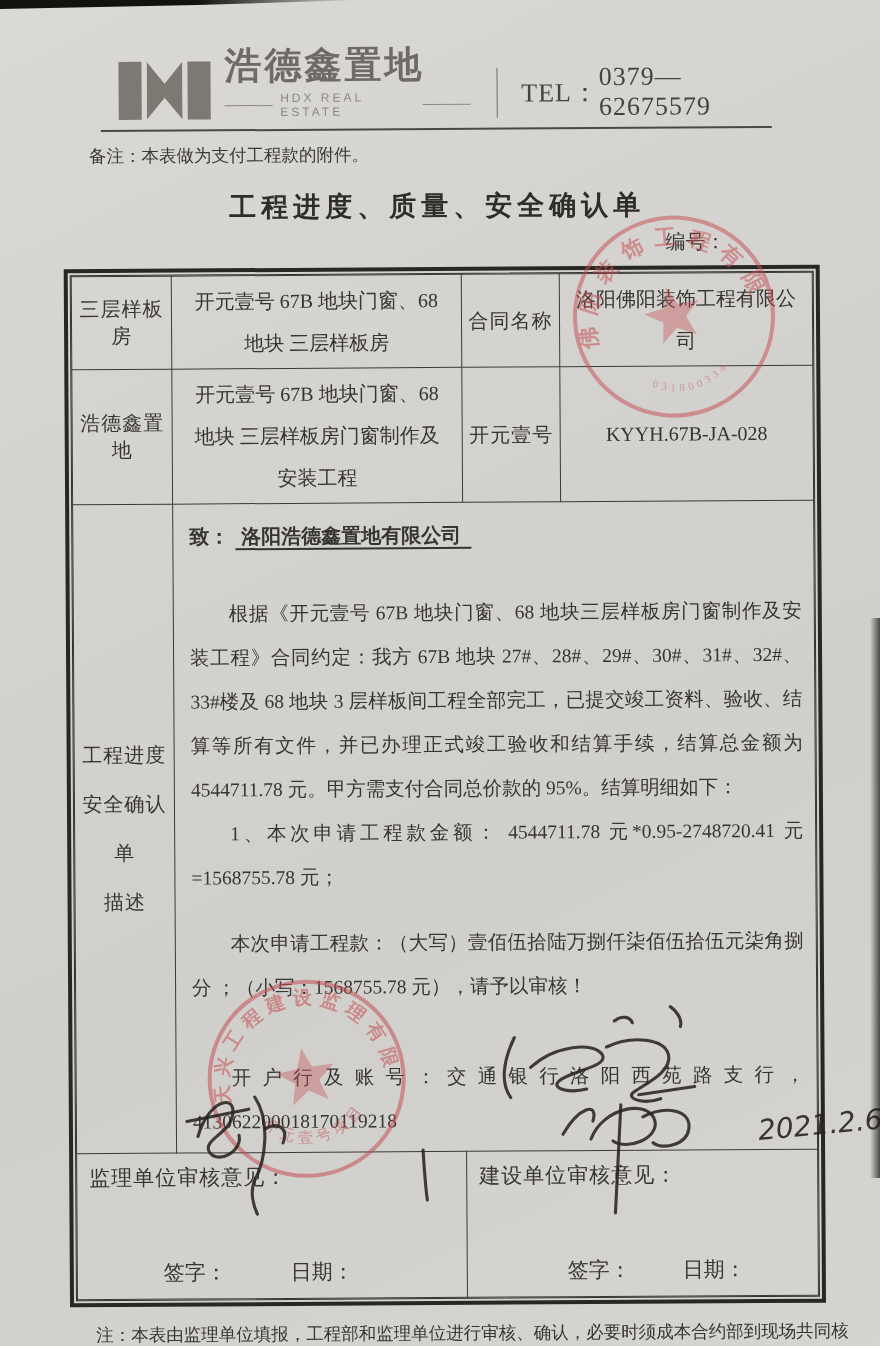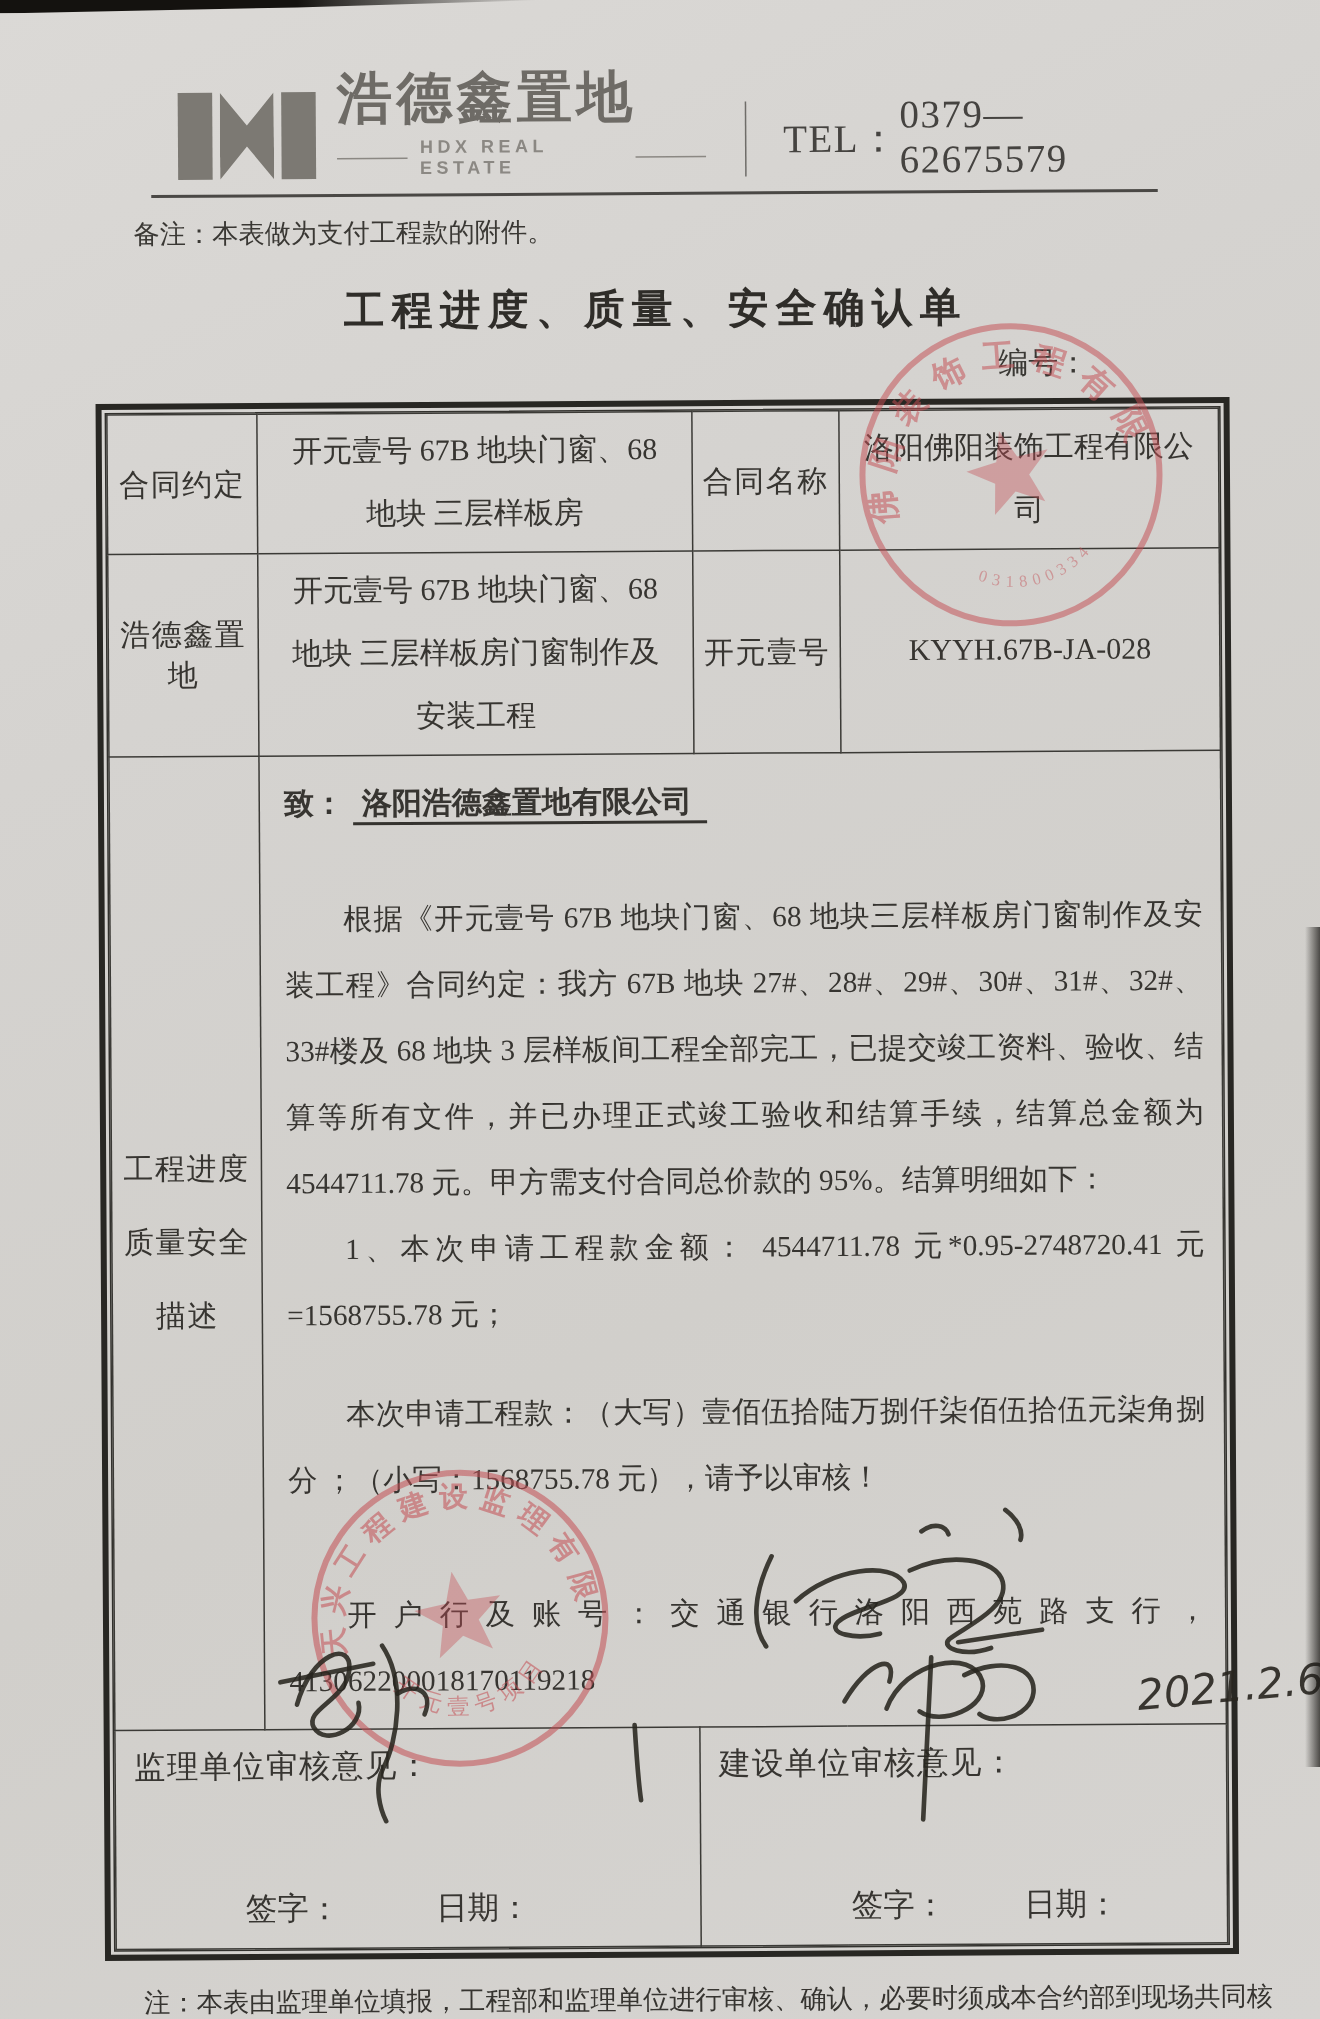--- a/index.html
+++ b/index.html
@@ -30,21 +30,21 @@
   .logo-mark{display:flex;align-items:center;gap:5px;height:58px;}
   .logo-bar{width:23px;height:58px;background:#7c7973;}
   .logo-bowtie{width:36px;height:58px;background:#7c7973;
     clip-path:polygon(0 0,50% 38%,100% 0,100% 100%,50% 62%,0 100%);}
   .brand{display:flex;flex-direction:column;}
   .brand-name{font-family:"Liberation Sans","DejaVu Sans",sans-serif;font-weight:bold;
     font-size:37px;letter-spacing:3px;color:#6e6b66;line-height:1;}
   .brand-tagline{display:flex;align-items:center;gap:8px;margin-top:7px;color:#8b8883;}
   .tagline-line{width:54px;height:0;border-top:1.5px solid #8b8883;}
   .brand-tagline span{font-family:"Liberation Sans","DejaVu Sans",sans-serif;
-    font-size:12px;letter-spacing:3px;font-weight:bold;}
+    font-size:12px;letter-spacing:3px;font-weight:normal;}
   .tel{display:flex;align-items:baseline;margin-left:26px;padding-left:24px;
     border-left:1.5px solid #6f6d69;font-size:26px;color:#454340;letter-spacing:1px;
     height:50px;align-self:flex-end;align-items:center;}
   .header-rule{margin:10px 105px 0 104px;border-top:2.5px solid #4a4845;}
   .remark{margin:12px 0 0 92px;font-size:17.5px;color:#3a3834;}
 
   
   .doc-title{text-align:center;margin-top:22px;font-size:27px;font-weight:bold;
     letter-spacing:5px;color:#2f2d29;}
   .serial{margin:6px 152px 0 0;text-align:right;font-size:20px;color:#3a3834;}
@@ -120,35 +120,35 @@
       <div class="table-inner">
         <table>
           <colgroup>
               <col style="width:100px">
               <col style="width:290px">
               <col style="width:98px">
               <col>
             </colgroup>
           <tbody>
               <tr style="height:86px">
-            <td class="lbl">合同约定</td>
+            <td class="lbl">三层样板房</td>
             <td class="val">开元壹号 67B 地块门窗、68 地块 三层样板房</td>
             <td class="lbl">合同名称</td>
             <td class="val">洛阳佛阳装饰工程有限公司</td>
           </tr>
           <tr style="height:97px">
             <td class="lbl">浩德鑫置地</td>
             <td class="val">开元壹号 67B 地块门窗、68 地块 三层样板房门窗制作及安装工程</td>
             <td class="lbl">开元壹号</td>
             <td class="val val-sm">KYYH.67B-JA-028</td>
           </tr>
           <tr style="height:580px">
             <td class="lbl desc-lbl">
               <div>工程进度</div>
-              <div>质量安全</div>
+              <div>安全确认单</div>
               <div>描述</div>
             </td>
             <td class="desc-cell" colspan="3">
               <div class="to-line">
                 <span>致：</span><span class="to-value">洛阳浩德鑫置地有限公司</span>
               </div>
               <p class="para p1">根据《开元壹号 67B 地块门窗、68 地块三层样板房门窗制作及安装工程》合同约定：我方 67B 地块 27#、28#、29#、30#、31#、32#、33#楼及 68 地块 3 层样板间工程全部完工，已提交竣工资料、验收、结算等所有文件，并已办理正式竣工验收和结算手续，结算总金额为 4544711.78 元。甲方需支付合同总价款的 95%。结算明细如下：</p>
               <p class="para">1、本次申请工程款金额： 4544711.78 元*0.95-2748720.41 元=1568755.78 元；</p>
               <p class="para p3">本次申请工程款：（大写）壹佰伍拾陆万捌仟柒佰伍拾伍元柒角捌分 ；（小写：1568755.78 元），请予以审核！</p>
               <p class="para p4">开户行及账号：交通银行洛阳西苑路支行，413062200018170119218</p>

